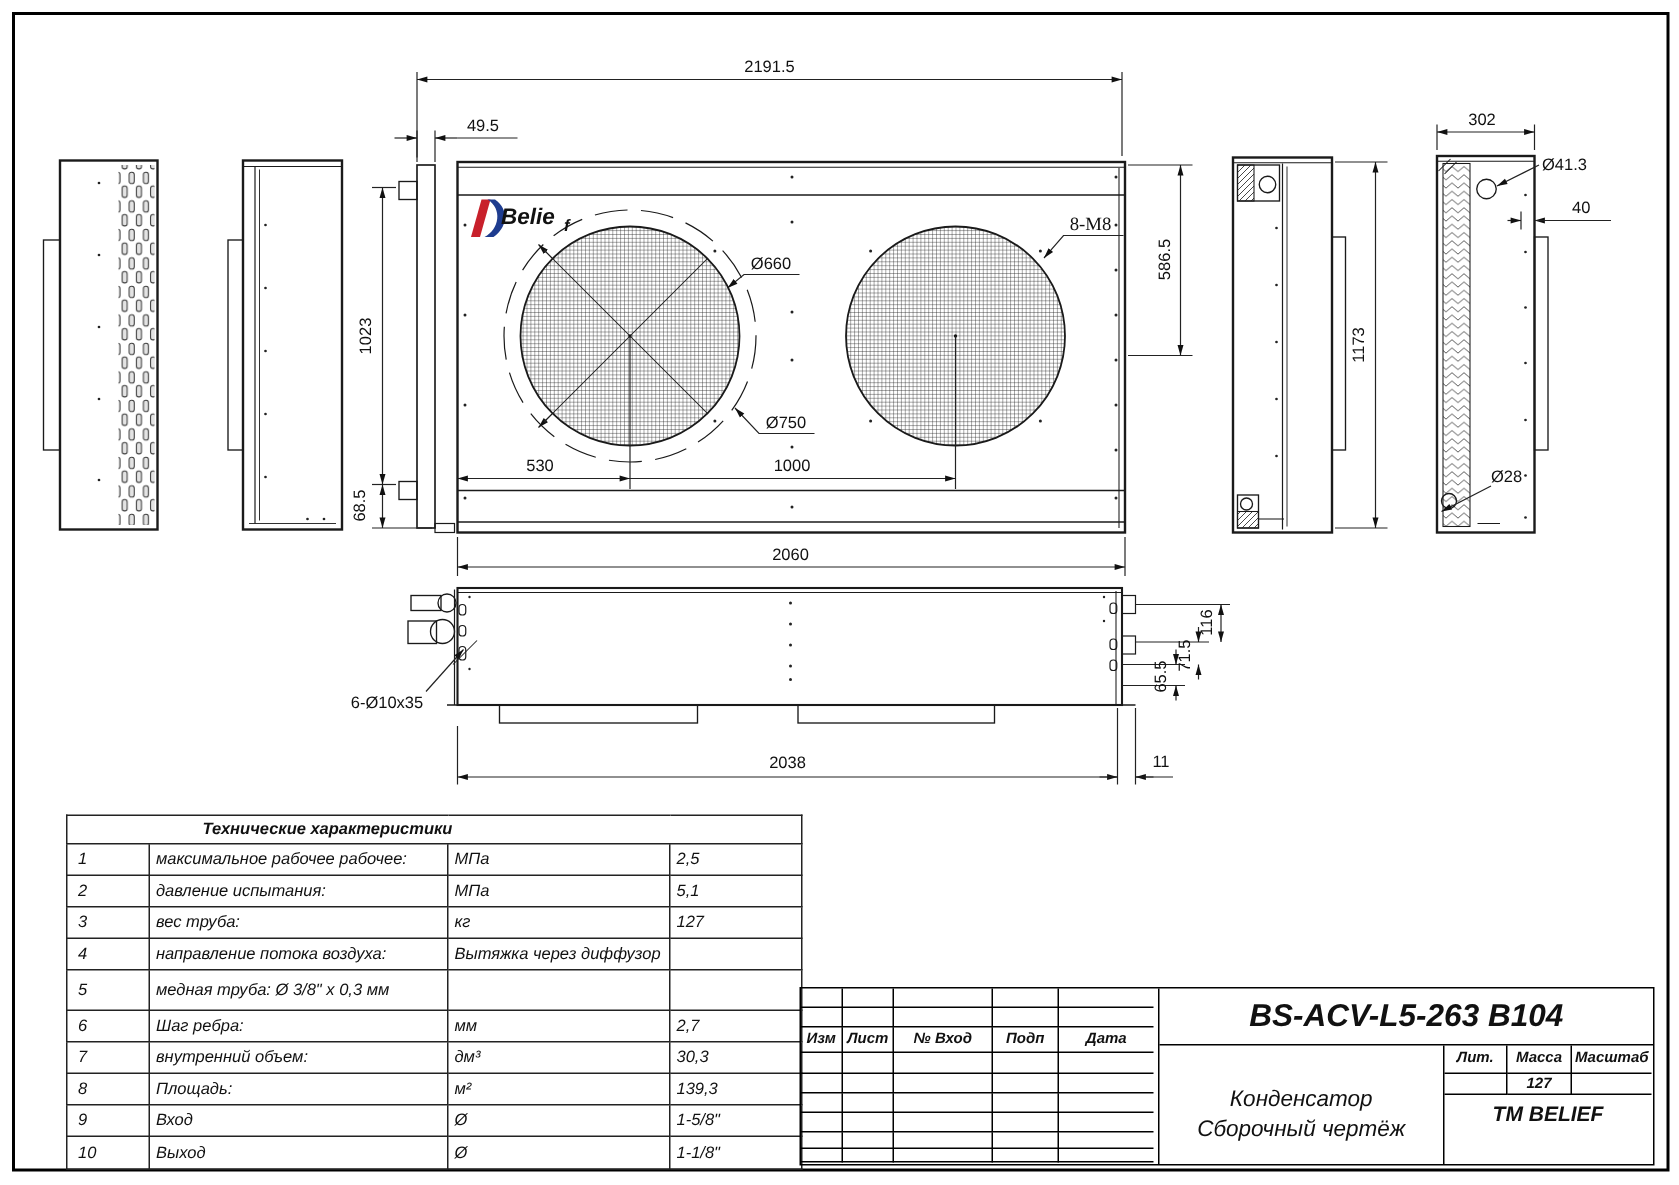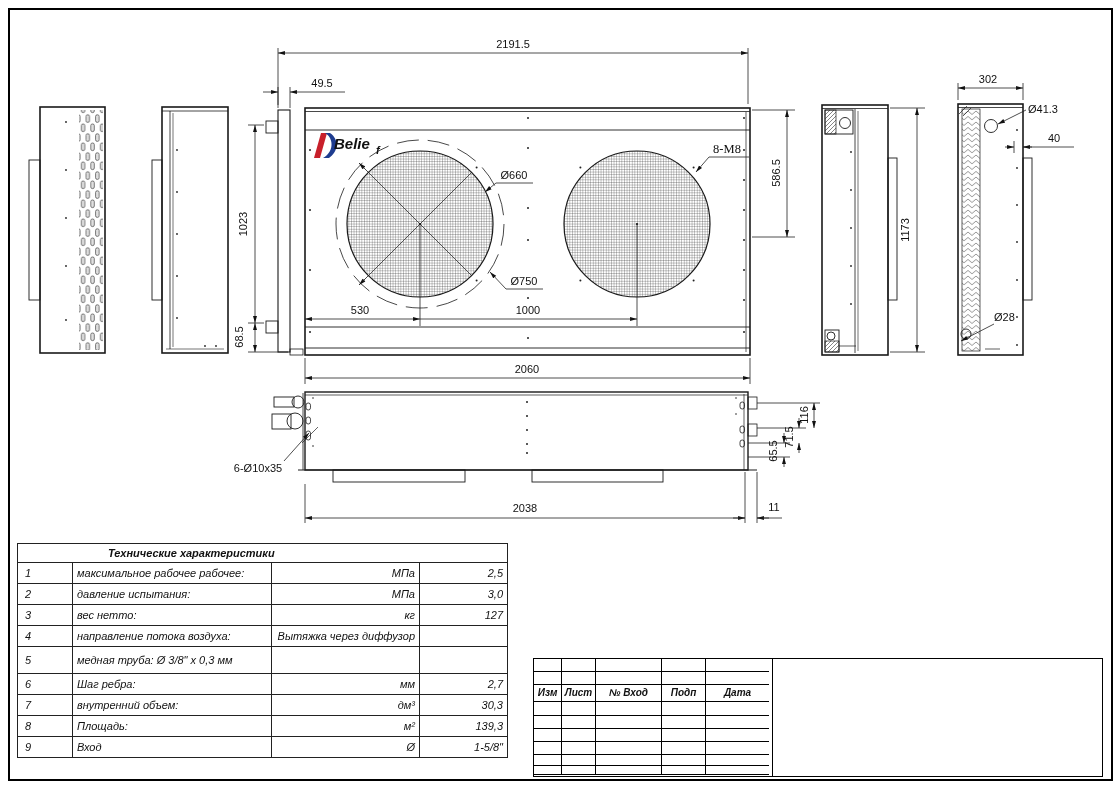--- a/index.html
+++ b/index.html
@@ -4,26 +4,26 @@
 <style>
   html,body{margin:0;padding:0;background:#fff;}
   body{width:1119px;height:790px;position:relative;font-family:"Liberation Sans",sans-serif;overflow:hidden;}
   *{box-sizing:border-box;}
   .frame{position:absolute;left:8px;top:8px;width:1105px;height:773px;border:2px solid #000;}
   svg text{fill:#111;}
   .dimtxt{font-size:11px;font-family:"Liberation Sans",sans-serif;}
   .seriftxt{font-size:12.5px;font-family:"Liberation Serif",serif;}
 
   
-  .spec{position:absolute;left:17px;top:543px;border-collapse:collapse;table-layout:fixed;
+  .spec{position:absolute;left:44px;top:543px;border-collapse:collapse;table-layout:fixed;
         font-style:italic;font-size:11px;color:#111;padding-left:36px;}
   .spec td{border:1px solid #222;padding:0 4px;overflow:hidden;white-space:nowrap;}
   .spec .hdr td{border:1px solid #222;font-weight:bold;text-align:left;padding-left:90px;}
   .spec td.num{padding-left:7px;}
-  .spec td.ctr{text-align:right;}
+  .spec td.ctr{text-align:left;}
 
   
   .tblock{position:absolute;left:533px;top:658px;width:570px;height:119px;border:1.5px solid #000;
           font-style:italic;color:#111;display:flex;}
   .rev{width:239px;height:100%;display:grid;border-right:1px solid #000;
        grid-template-columns:28px 34px 66px 44px 63px;
        grid-template-rows:13px 13px 17px 14px 13px 13px 13px 11px 9px;}
   .rev i{border-right:1px solid #000;border-bottom:1px solid #000;display:block;}
   .rev i:nth-child(5n){border-right:none;}
   .rev i.lbl{font-style:italic;font-size:10px;font-weight:bold;text-align:center;line-height:16px;overflow:hidden;}
@@ -363,25 +363,25 @@
   <tr style="height:21px">
     <td class="num">1</td>
     <td>максимальное рабочее рабочее:</td>
     <td class="ctr">МПа</td>
     <td class="ctr">2,5</td>
   </tr>
   <tr style="height:21px">
     <td class="num">2</td>
     <td>давление испытания:</td>
     <td class="ctr">МПа</td>
-    <td class="ctr">3,0</td>
+    <td class="ctr">5,1</td>
   </tr>
   <tr style="height:21px">
     <td class="num">3</td>
-    <td>вес нетто:</td>
+    <td>вес труба:</td>
     <td class="ctr">кг</td>
     <td class="ctr">127</td>
   </tr>
   <tr style="height:21px">
     <td class="num">4</td>
     <td>направление потока воздуха:</td>
     <td class="ctr">Вытяжка через диффузор</td>
     <td class="ctr"></td>
   </tr>
   <tr style="height:27px">
@@ -407,20 +407,26 @@
     <td>Площадь:</td>
     <td class="ctr">м²</td>
     <td class="ctr">139,3</td>
   </tr>
   <tr style="height:21px">
     <td class="num">9</td>
     <td>Вход</td>
     <td class="ctr">Ø</td>
     <td class="ctr">1-5/8"</td>
   </tr>
+  <tr style="height:22px">
+    <td class="num">10</td>
+    <td>Выход</td>
+    <td class="ctr">Ø</td>
+    <td class="ctr">1-1/8"</td>
+  </tr>
 </tbody>
   </table>
 
 <div class="tblock">
   <div class="rev">
     <i></i>
       <i></i>
       <i></i>
       <i></i>
       <i></i>
@@ -458,13 +464,31 @@
       <i></i>
       <i></i>
       <i></i>
       <i></i>
     <i></i>
       <i></i>
       <i></i>
       <i></i>
       <i></i>
   </div>
+  <div class="tb-right">
+    <div class="tb-doc">BS-ACV-L5-263 B104</div>
+    <div class="tb-low">
+      <div class="tb-name">
+        <div>Конденсатор</div>
+        <div>Сборочный чертёж</div>
+      </div>
+      <div class="tb-sub">
+        <div class="h">Лит.</div>
+        <div class="h">Масса</div>
+        <div class="h">Масштаб</div>
+        <div class="v"></div>
+        <div class="v">127</div>
+        <div class="v"></div>
+        <div class="tb-company">TM BELIEF</div>
+      </div>
+    </div>
+  </div>
 </div>
 
 </body></html>

